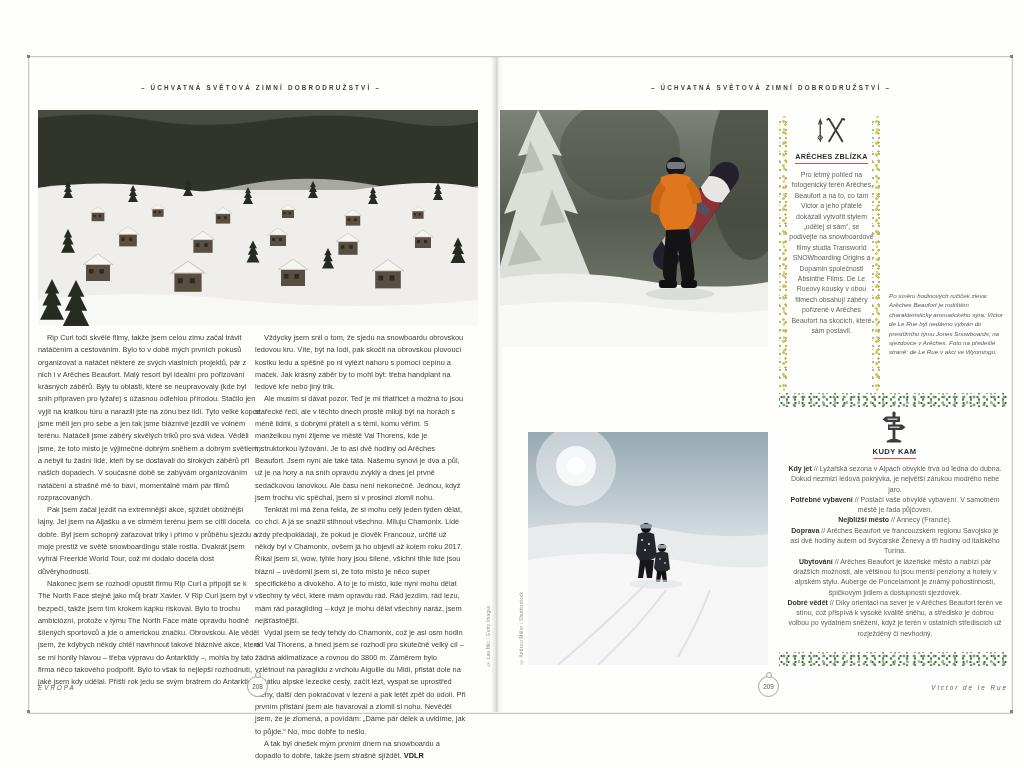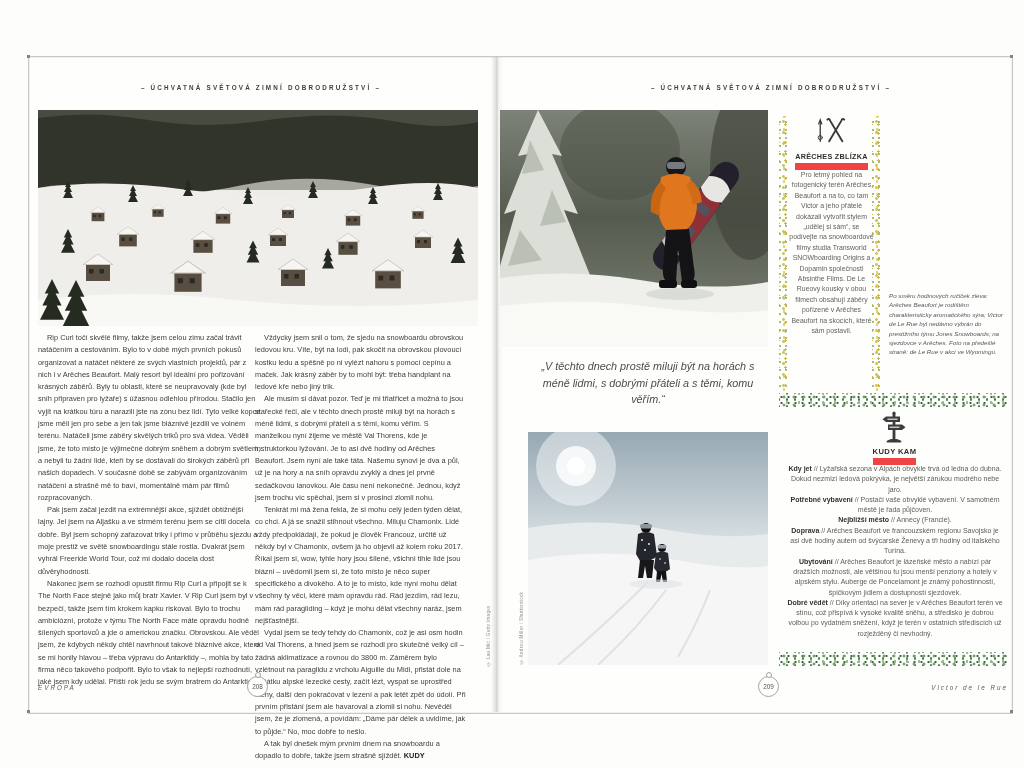--- a/index.html
+++ b/index.html
@@ -54,21 +54,21 @@
   #band2{left:779px;top:652px;width:231px;}
 
   .icon-box{position:absolute;}
   #ski-icon{left:816px;top:116px;width:32px;height:30px;}
   #signpost-icon{left:879px;top:410px;width:30px;height:34px;}
   .icon-box svg{display:block;width:100%;height:100%;}
 
   .boxed-title{position:absolute;text-align:center;font-weight:700;color:#2e2e2e;}
   #sb-title{left:791px;top:152px;width:81px;font-size:7.2px;letter-spacing:.3px;}
   #guide-title{left:789px;top:447px;width:211px;font-size:7.6px;letter-spacing:.4px;text-align:center;}
-  .boxed-title span{display:inline-block;border-bottom:7px solid #ef4444;padding-bottom:2px;}
+  .boxed-title span{display:inline-block;border-bottom:1px solid #ef4444;padding-bottom:2px;}
 
   #sb-body{position:absolute;left:789px;top:170px;width:85px;text-align:center;
            font-size:6.9px;line-height:10.4px;color:#61625f;}
   #caption{position:absolute;left:889px;top:291px;width:121px;font-style:italic;
            font-size:6.2px;line-height:9.4px;color:#55565a;}
   #guide-body{position:absolute;left:786px;top:464px;width:218px;text-align:center;
               font-size:7px;line-height:10.3px;color:#5c5c5a;}
   .guide-entry{margin:0;}
   .guide-entry b{color:#313131;}
 
@@ -154,21 +154,21 @@
     <p class="ind">Rip Curl točí skvělé filmy, takže jsem celou zimu začal trávit natáčením a cestováním. Bylo to v době mých prvních pokusů organizovat a natáčet některé ze svých vlastních projektů, pár z nich i v Arêches Beaufort. Malý resort byl ideální pro pořizování krásných záběrů. Byly tu oblasti, které se neupravovaly (kde byl sníh připraven pro lyžaře) s úžasnou odlehlou přírodou. Stačilo jen vyjít na krátkou túru a narazili jste na zónu bez lidí. Tyto velké kopce jsme měli jen pro sebe a jen tak jsme bláznivě jezdili ve volném terénu. Natáčeli jsme záběry skvělých triků pro svá videa. Věděli jsme, že toto místo je výjimečné dobrým sněhem a dobrým světlem, a nebyli tu žádní lidé, kteří by se dostávali do širokých záběrů při našich dopadech. V současné době se zabývám organizováním natáčení a strašně mě to baví, momentálně mám pár filmů rozpracovaných.</p>
     <p class="ind">Pak jsem začal jezdit na extrémnější akce, sjíždět obtížnější lajny. Jel jsem na Aljašku a ve strmém terénu jsem se cítil docela dobře. Byl jsem schopný zařazovat triky i přímo v průběhu sjezdu a moje prestiž ve světě snowboardingu stále rostla. Dvakrát jsem vyhrál Freeride World Tour, což mi dodalo docela dost důvěryhodnosti.</p>
     <p class="ind">Nakonec jsem se rozhodl opustit firmu Rip Curl a připojit se k The North Face stejně jako můj bratr Xavier. V Rip Curl jsem byl v bezpečí, takže jsem tím krokem kapku riskoval. Bylo to trochu ambiciózní, protože v týmu The North Face máte opravdu hodně šílených sportovců a jde o americkou značku. Obrovskou. Ale věděl jsem, že kdybych někdy chtěl navrhnout takové bláznivé akce, které se mi honily hlavou – třeba výpravu do Antarktidy –, mohla by tato firma něco takového podpořit. Bylo to však to nejlepší rozhodnutí, jaké jsem kdy udělal. Příští rok jedu se svým bratrem do Antarktidy.</p>
   </div>
 
   <div class="col" id="col2">
     <p class="ind">Vždycky jsem snil o tom, že sjedu na snowboardu obrovskou ledovou kru. Víte, být na lodi, pak skočit na obrovskou plovoucí kostku ledu a spěšně po ni vylézt nahoru s pomocí cepínu a maček. Jak krásný záběr by to mohl být: třeba handplant na ledové kře nebo jiný trik.</p>
     <p class="ind">Ale musím si dávat pozor. Teď je mi třiatřicet a možná to jsou stařecké řeči, ale v těchto dnech prostě miluji být na horách s méně lidmi, s dobrými přáteli a s těmi, komu věřím. S manželkou nyní žijeme ve městě Val Thorens, kde je instruktorkou lyžování. Je to asi dvě hodiny od Arêches Beaufort. Jsem nyní ale také táta. Našemu synovi je dva a půl, už je na hory a na sníh opravdu zvyklý a dnes jel prvně sedačkovou lanovkou. Ale času není nekonečně. Jednou, když jsem trochu víc spěchal, jsem si v prosinci zlomil nohu.</p>
     <p class="ind">Tenkrát mi má žena řekla, že si mohu celý jeden týden dělat, co chci. A já se snažil stihnout všechno. Miluju Chamonix. Lidé vždy předpokládají, že pokud je člověk Francouz, určitě už někdy byl v Chamonix, ovšem já ho objevil až kolem roku 2017. Říkal jsem si, wow, tyhle hory jsou šílené, všichni tihle lidé jsou blázni – uvědomil jsem si, že toto místo je něco super specifického a divokého. A to je to místo, kde nyní mohu dělat všechny ty věci, které mám opravdu rád. Rád jezdím, rád lezu, mám rád paragliding – když je mohu dělat všechny naráz, jsem nejšťastnější.</p>
     <p class="ind">Vydal jsem se tedy tehdy do Chamonix, což je asi osm hodin od Val Thorens, a hned jsem se rozhodl pro skutečně velký cíl – žádná aklimatizace a rovnou do 3800 m. Záměrem bylo vzlétnout na paraglidu z vrcholu Aiguille du Midi, přistát dole na začátku alpské lezecké cesty, začít lézt, vyspat se uprostřed stěny, další den pokračovat v lezení a pak letět zpět do údolí. Při prvním přistání jsem ale havaroval a zlomil si nohu. Nevěděl jsem, že je zlomená, a povídám: „Dáme pár délek a uvidíme, jak to půjde.“ No, moc dobře to nešlo.</p>
-    <p class="ind"><span>A tak byl dnešek mým prvním dnem na snowboardu a dopadlo to dobře, takže jsem strašně sjíždět.</span> <span class="sig">KUDY</span></p>
+    <p class="ind"><span>A tak byl dnešek mým prvním dnem na snowboardu a dopadlo to dobře, takže jsem strašně sjíždět.</span> <span class="sig">VDLR</span></p>
   </div>
 
   <div class="vcredit" id="credit-l">© Lau Mic / Getty Images</div>
   <div class="flabel" id="f-left">EVROPA</div>
   <div class="badge" id="badge-l">
     <span class="knob"></span>
     <span>208</span>
   </div>
 
   <div class="hdr" id="hdr-right">–  ÚCHVATNÁ SVĚTOVÁ ZIMNÍ DOBRODRUŽSTVÍ  –</div>
@@ -203,21 +203,20 @@
       <path d="M161,67 Q176,60 190,67 L197,96 Q196,114 184,121 L166,120 Q156,108 158,88 Z" fill="#e0761e"></path>
       <path d="M160,72 Q149,84 151,102 L160,106 Q158,90 166,78 Z" fill="#c96614"></path>
       <path d="M191,70 Q201,78 202,92 L193,95 Q191,82 186,75 Z" fill="#d06c16"></path>
       <path d="M166,120 L163,158 Q162,168 167,172 H176 L178,140 L182,172 H192 Q196,168 194,158 L189,119 Z" fill="#141417"></path>
       <rect x="159" y="170" width="18" height="8" rx="3" fill="#101013"></rect>
       <rect x="181" y="170" width="16" height="8" rx="3" fill="#101013"></rect>
       <ellipse cx="180" cy="184" rx="34" ry="6" fill="#c9ccc5" opacity="0.55"></ellipse>
     </svg>
   </div>
 
-  <div id="pull-quote">„V těchto dnech prostě miluji být na horách s méně lidmi, s dobrými přáteli a s těmi, komu věřím.“</div>
 
   <div class="photo" id="photo-slope">
     <svg viewBox="0 0 240 233" preserveAspectRatio="none">
       <defs>
         <linearGradient id="bgS" x1="0" x2="0" y1="0" y2="1">
           <stop offset="0" stop-color="#97a8b3"></stop>
           <stop offset="0.35" stop-color="#c6d1d6"></stop>
           <stop offset="0.6" stop-color="#eceff0"></stop>
           <stop offset="1" stop-color="#fafbfa"></stop>
         </linearGradient>

